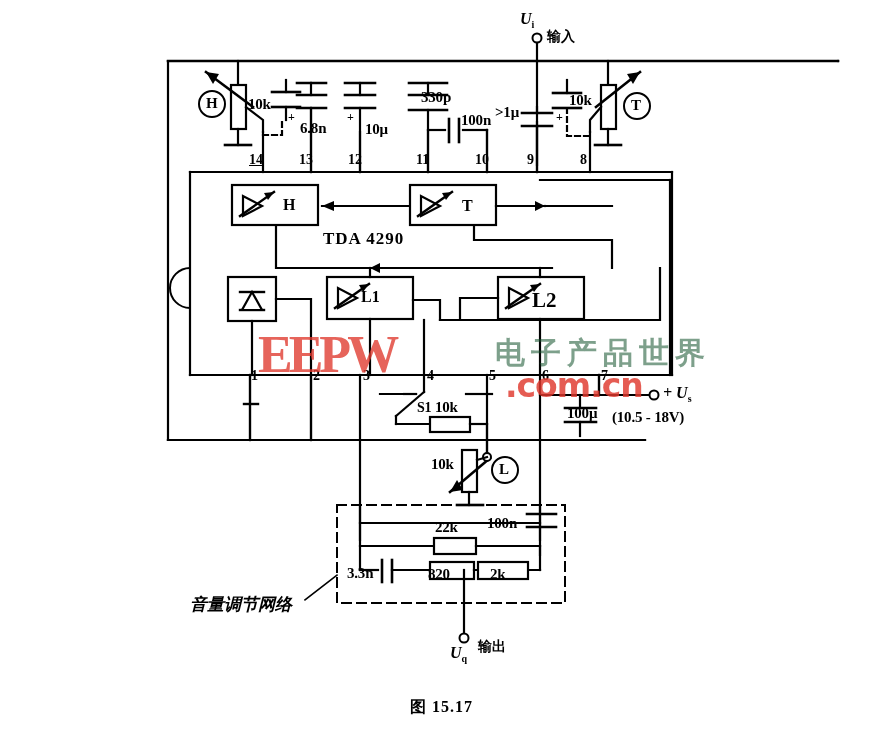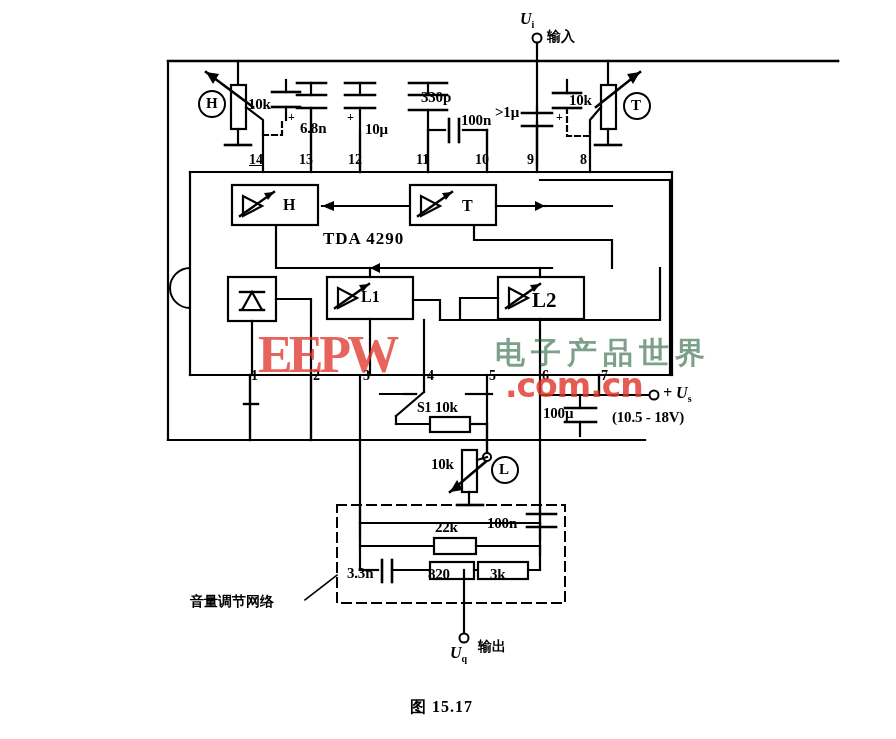--- a/index.html
+++ b/index.html
@@ -370,33 +370,33 @@
 <div class="lbl pin" style="left:363px;top:368px;">3</div>
 <div class="lbl pin" style="left:427px;top:368px;">4</div>
 <div class="lbl pin" style="left:489px;top:368px;">5</div>
 <div class="lbl pin" style="left:542px;top:368px;">6</div>
 <div class="lbl pin" style="left:601px;top:368px;">7</div>
 
 <div class="lbl val" style="left:393px;top:400px;font-size:14px;margin-left:24px;">S1</div>
 <div class="lbl val" style="left:435px;top:399px;">10k</div>
 <div class="lbl val" style="left:431px;top:456px;">10k</div>
 
-<div class="lbl val" style="left:543px;top:405px;">100μ</div>
+<div class="lbl val" style="left:567px;top:405px;">100μ</div>
 <div class="lbl term" style="left:663px;top:384px;">
   <span>+ U</span><span class="sub">s</span>
 </div>
 <div class="lbl val" style="left:612px;top:409px;font-weight:700;">(10.5 - 18V)</div>
 
 <div class="lbl val" style="left:435px;top:519px;">22k</div>
 <div class="lbl val" style="left:487px;top:515px;">100n</div>
 <div class="lbl val" style="left:347px;top:565px;">3.3n</div>
 <div class="lbl val" style="left:428px;top:566px;">820</div>
-<div class="lbl val" style="left:490px;top:566px;">3k</div>
-
-<div class="lbl cn" style="left:190px;top:593px;font-size:14px;">音量调节网络</div>
+<div class="lbl val" style="left:490px;top:566px;">2k</div>
+
+<div class="lbl cn" style="left:190px;top:593px;font-size:17px;font-style:italic;">音量调节网络</div>
 
 <div class="lbl term" style="left:450px;top:644px;">
   <span>U</span><span class="sub">q</span>
 </div>
 <div class="lbl cn" style="left:478px;top:638px;">输出</div>
 
 <div class="lbl cap" style="left:410px;top:697px;">图 15.17</div>
 
 <div id="wm">
   <div class="wm-eepw">EEPW</div>

